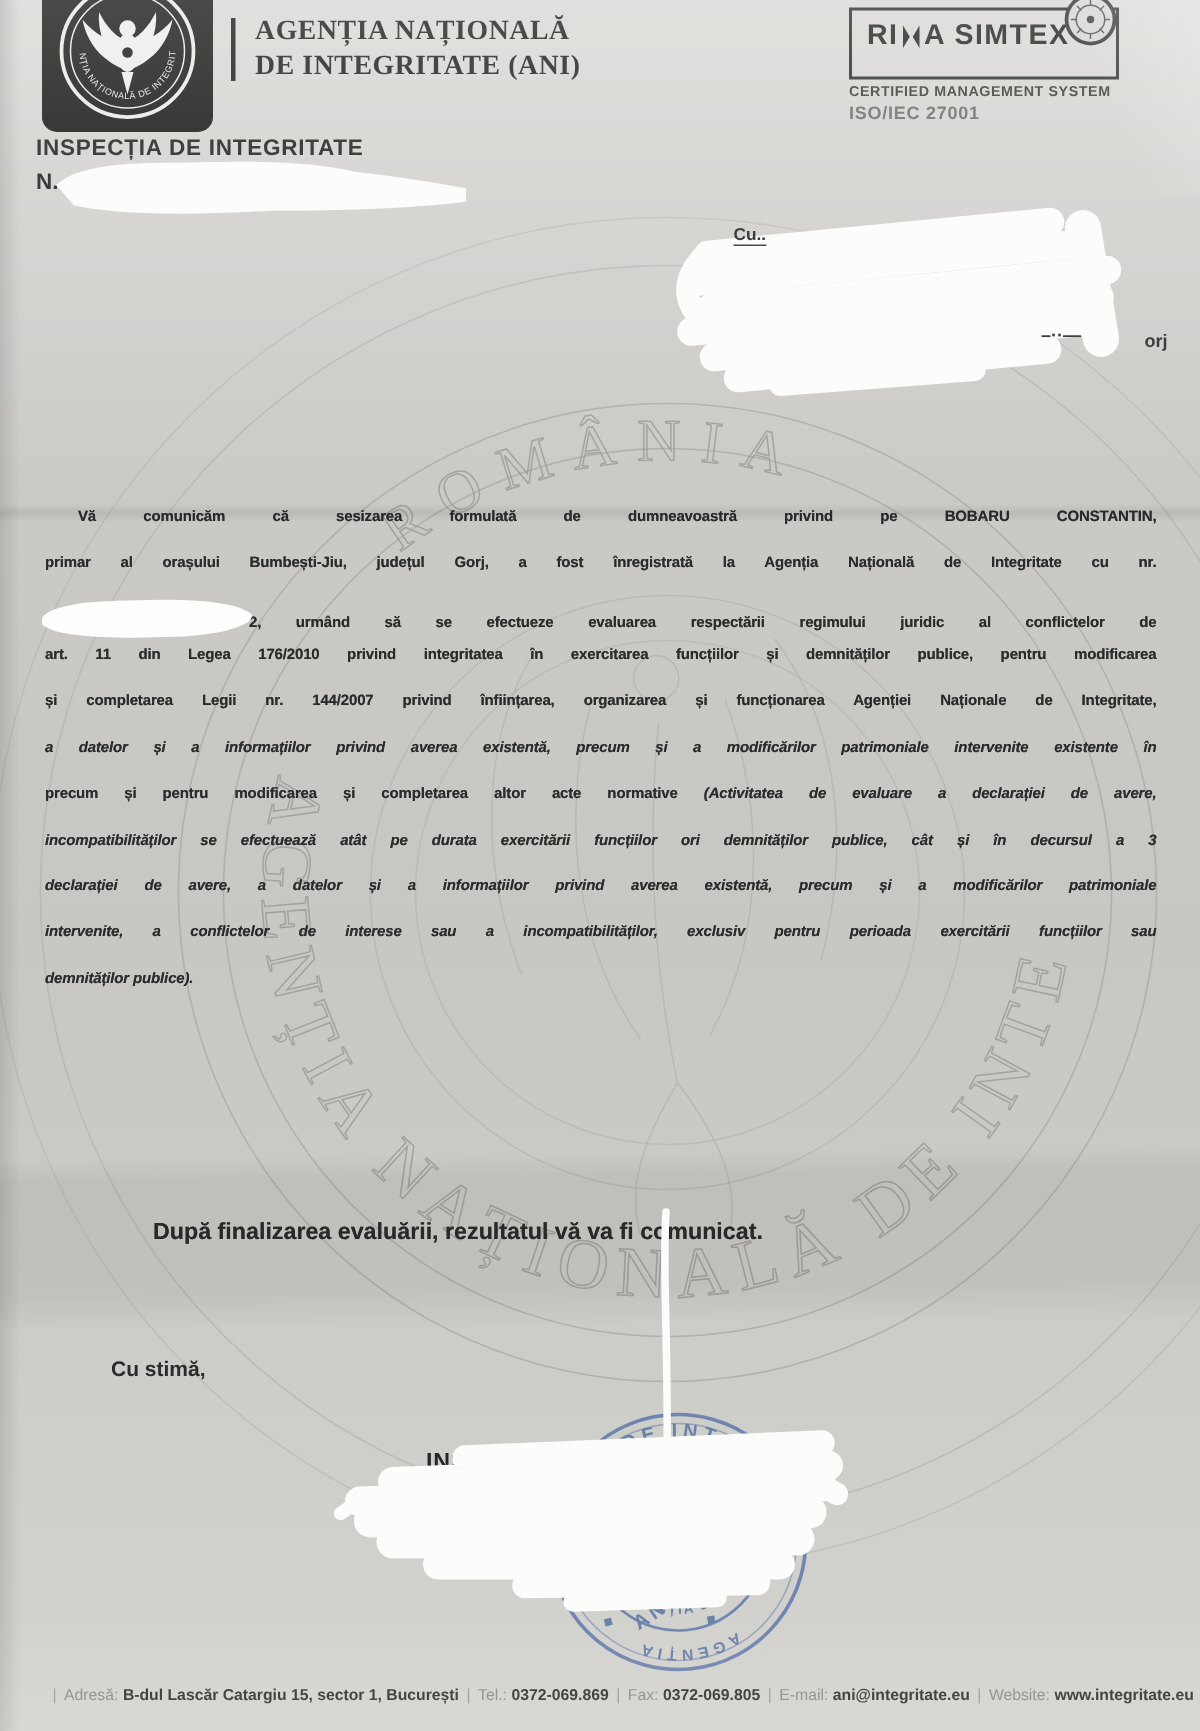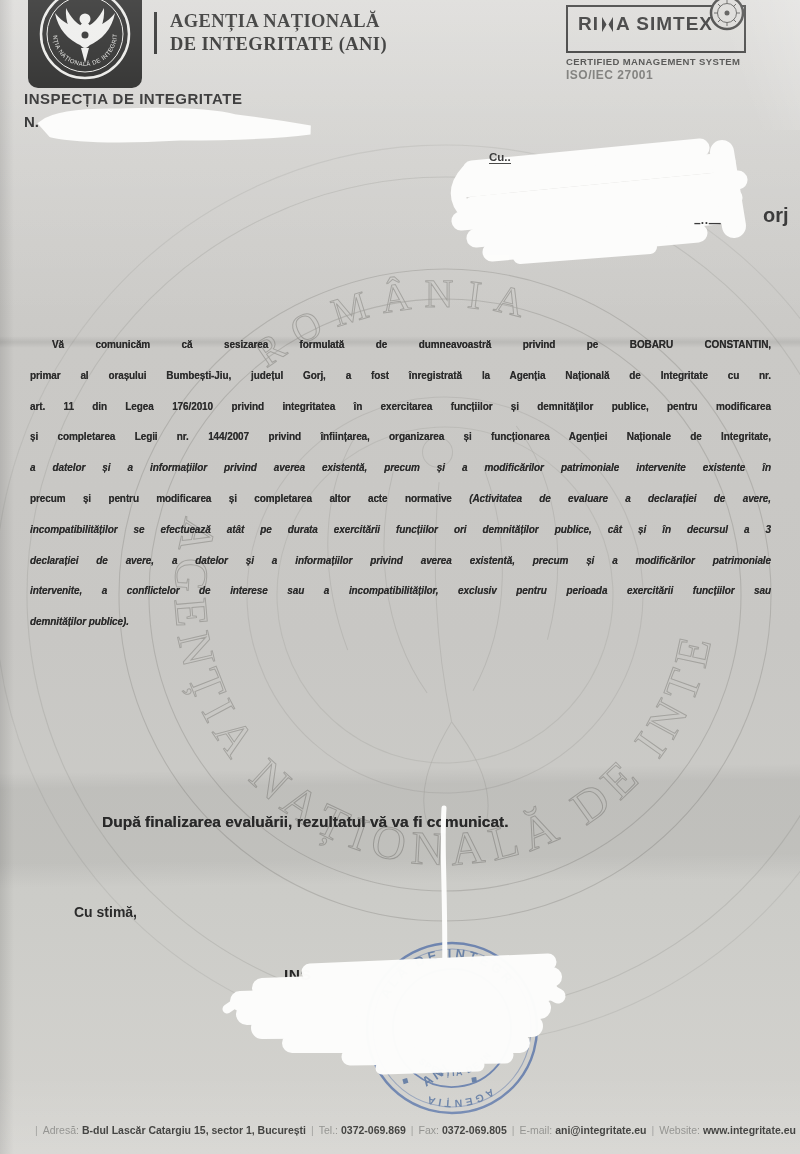--- a/index.html
+++ b/index.html
@@ -144,20 +144,21 @@
       </g>
       <circle cx="19" cy="19" r="2.5" fill="#3a3a38"></circle>
     </svg>
   </div>
   <div class="abs cert-line1">CERTIFIED MANAGEMENT SYSTEM</div>
   <div class="abs cert-line2">ISO/IEC 27001</div>
 
   <div class="abs textlayer body-par" id="body-paragraph">
       <div class="line indent"><span>Vă comunicăm că sesizarea formulată de dumneavoastră privind pe BOBARU CONSTANTIN,</span></div>
       <div class="line"><span>primar al orașului Bumbești-Jiu, județul Gorj, a fost înregistrată la Agenția Națională de Integritate cu nr.</span></div>
+      <div class="line"><span class="inline-redact" style="width: 136px;"></span><span>2, urmând să se efectueze evaluarea respectării regimului juridic al conflictelor de</span></div>
       <div class="line"><span>art. 11 din Legea 176/2010 privind integritatea în exercitarea funcțiilor și demnităților publice, pentru modificarea</span></div>
       <div class="line"><span>și completarea Legii nr. 144/2007 privind înființarea, organizarea și funcționarea Agenției Naționale de Integritate,</span></div>
       <div class="line"><span class="it">a datelor și a informațiilor privind averea existentă, precum și a modificărilor patrimoniale intervenite existente în</span></div>
       <div class="line"><span>precum și pentru modificarea și completarea altor acte normative </span><span class="it">(Activitatea de evaluare a declarației de avere,</span></div>
       <div class="line"><span class="it">incompatibilităților se efectuează atât pe durata exercitării funcțiilor ori demnităților publice, cât și în decursul a 3</span></div>
       <div class="line"><span class="it">declarației de avere, a datelor și a informațiilor privind averea existentă, precum și a modificărilor patrimoniale</span></div>
       <div class="line"><span class="it">intervenite, a conflictelor de interese sau a incompatibilităților, exclusiv pentru perioada exercitării funcțiilor sau</span></div>
       <div class="line natural"><span class="it">demnităților publice).</span></div>
     </div>
   <div class="abs textlayer closing">După finalizarea evaluării, rezultatul vă va fi comunicat.</div>
@@ -224,21 +225,21 @@
   <div class="abs shade shade-top"></div>
   <div class="abs shade crease1"></div>
   <div class="abs shade band"></div>
   <div class="abs shade shade-left"></div>
   <div class="abs shade fold-tr"></div>
   <div class="abs shade shade-bottom"></div>
 
   <div id="fragments">
       <span class="abs peek u" style="left: 489px; top: 151px; font-size: 11.5px; text-align: center;">Cu..</span>
       <span class="abs peek" style="left: 694px; top: 216px; font-size: 12px;">–··—</span>
-      <span class="abs peek" style="left: 763px; top: 204px; font-size: 20px;">orj</span>
+      <span class="abs peek" style="left: 763px; top: 220px; font-size: 12px;">orj</span>
     </div>
 
   <div class="abs footer" id="footer-bar">
       <span class="sep">|</span>
       <span class="lbl">Adresă:</span>
       <span class="val">B-dul Lascăr Catargiu 15, sector 1, București</span>
       <span class="sep">|</span>
       <span class="lbl">Tel.:</span>
       <span class="val">0372-069.869</span>
       <span class="sep">|</span>

